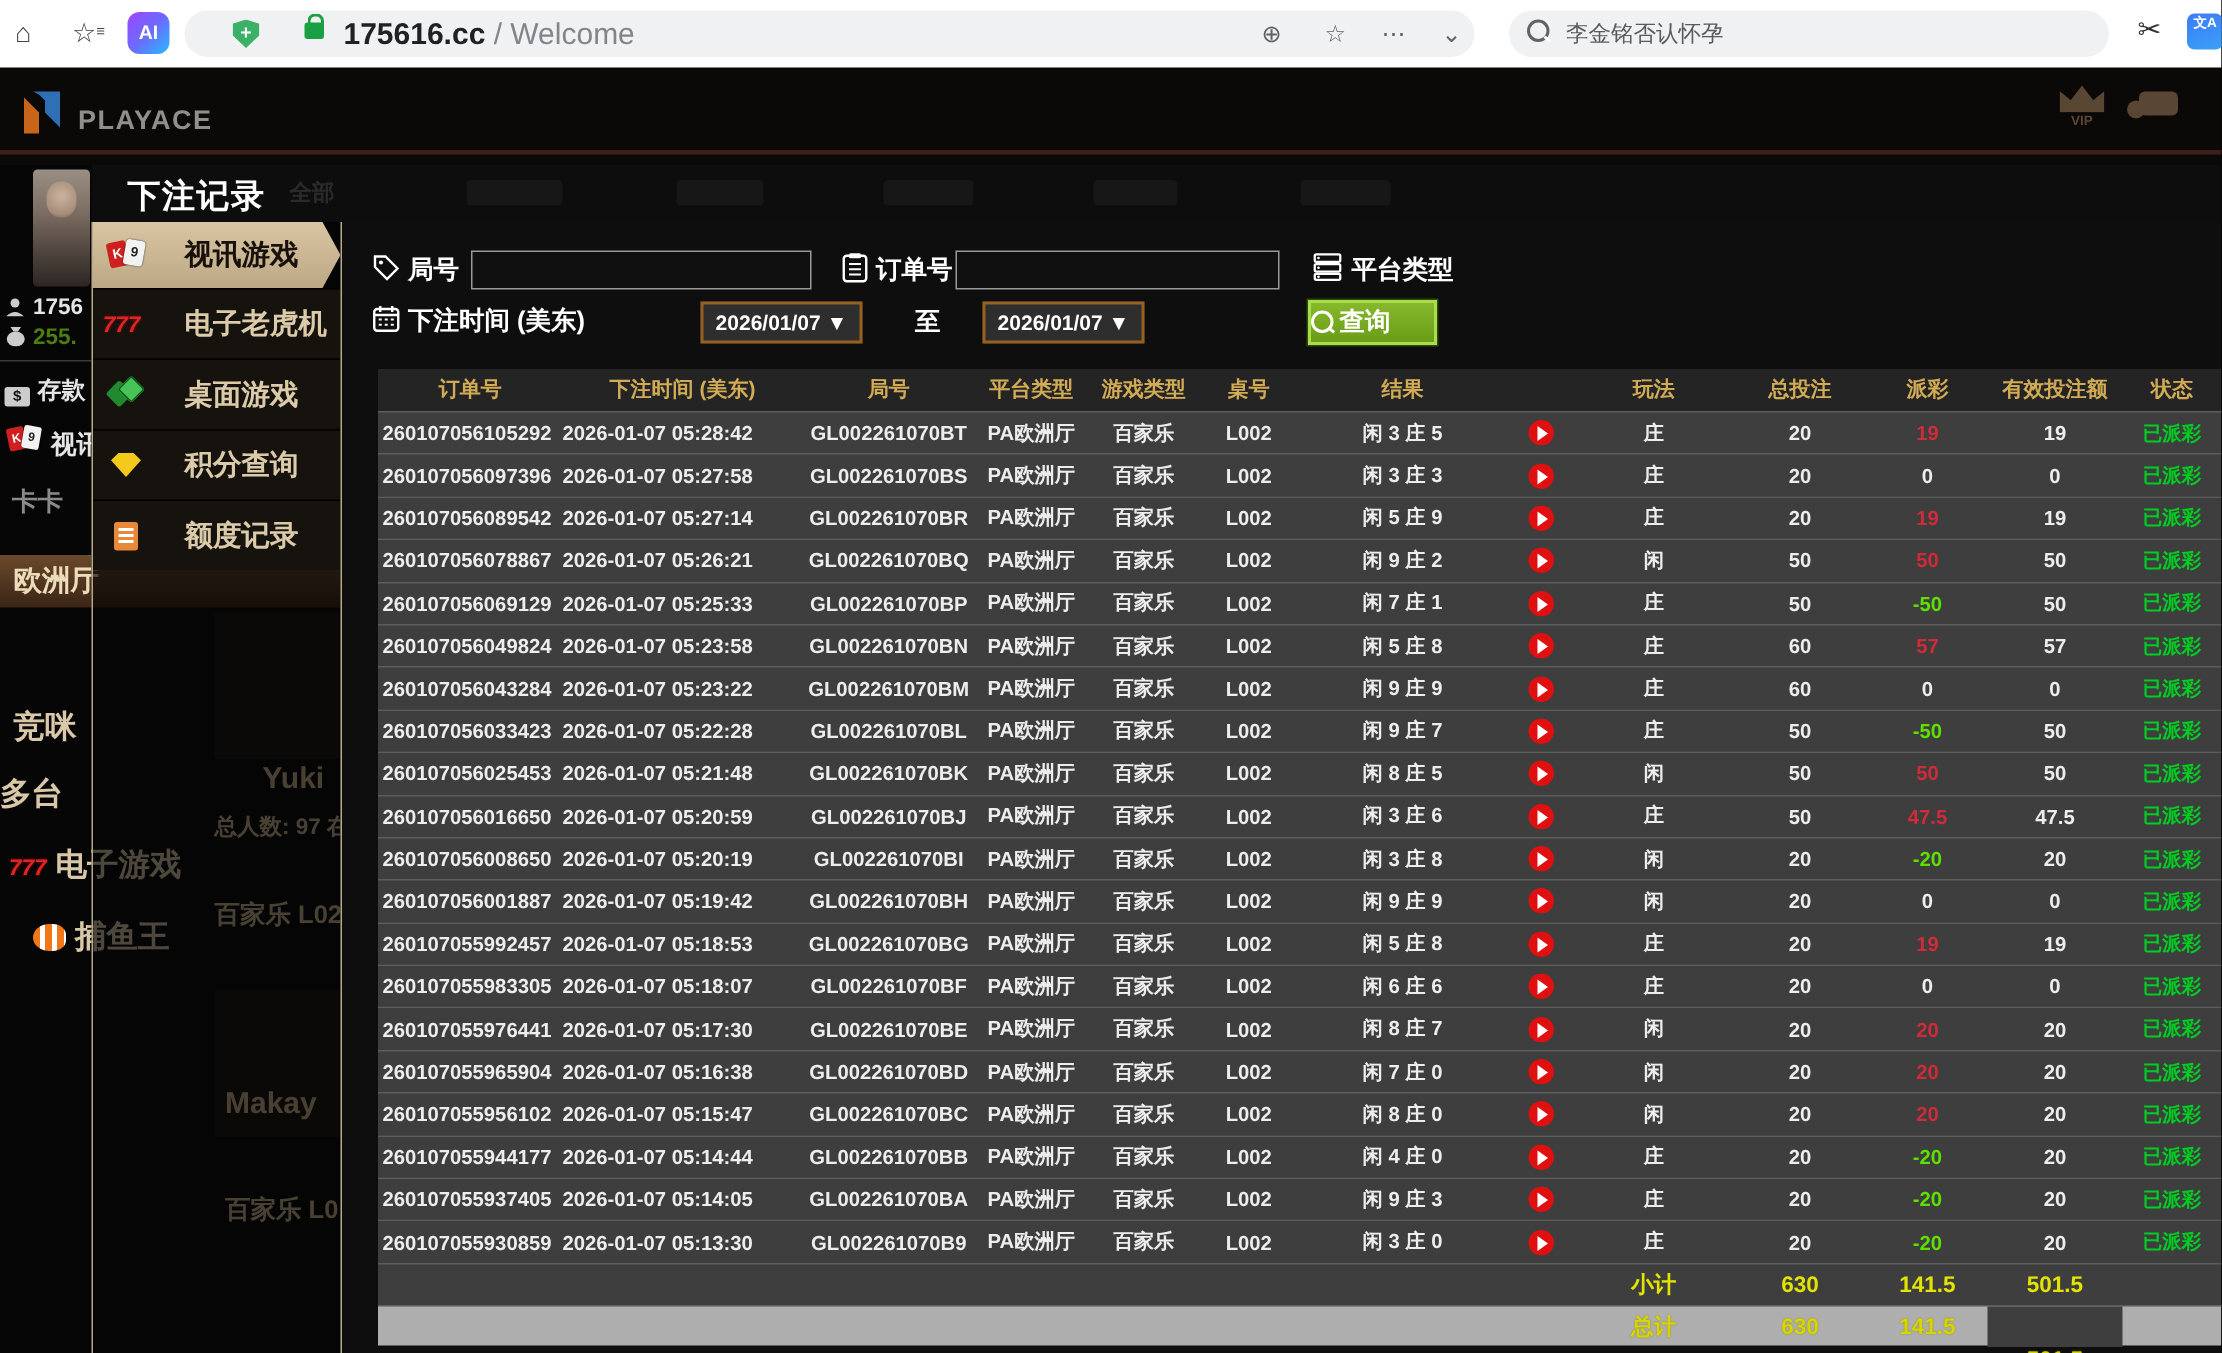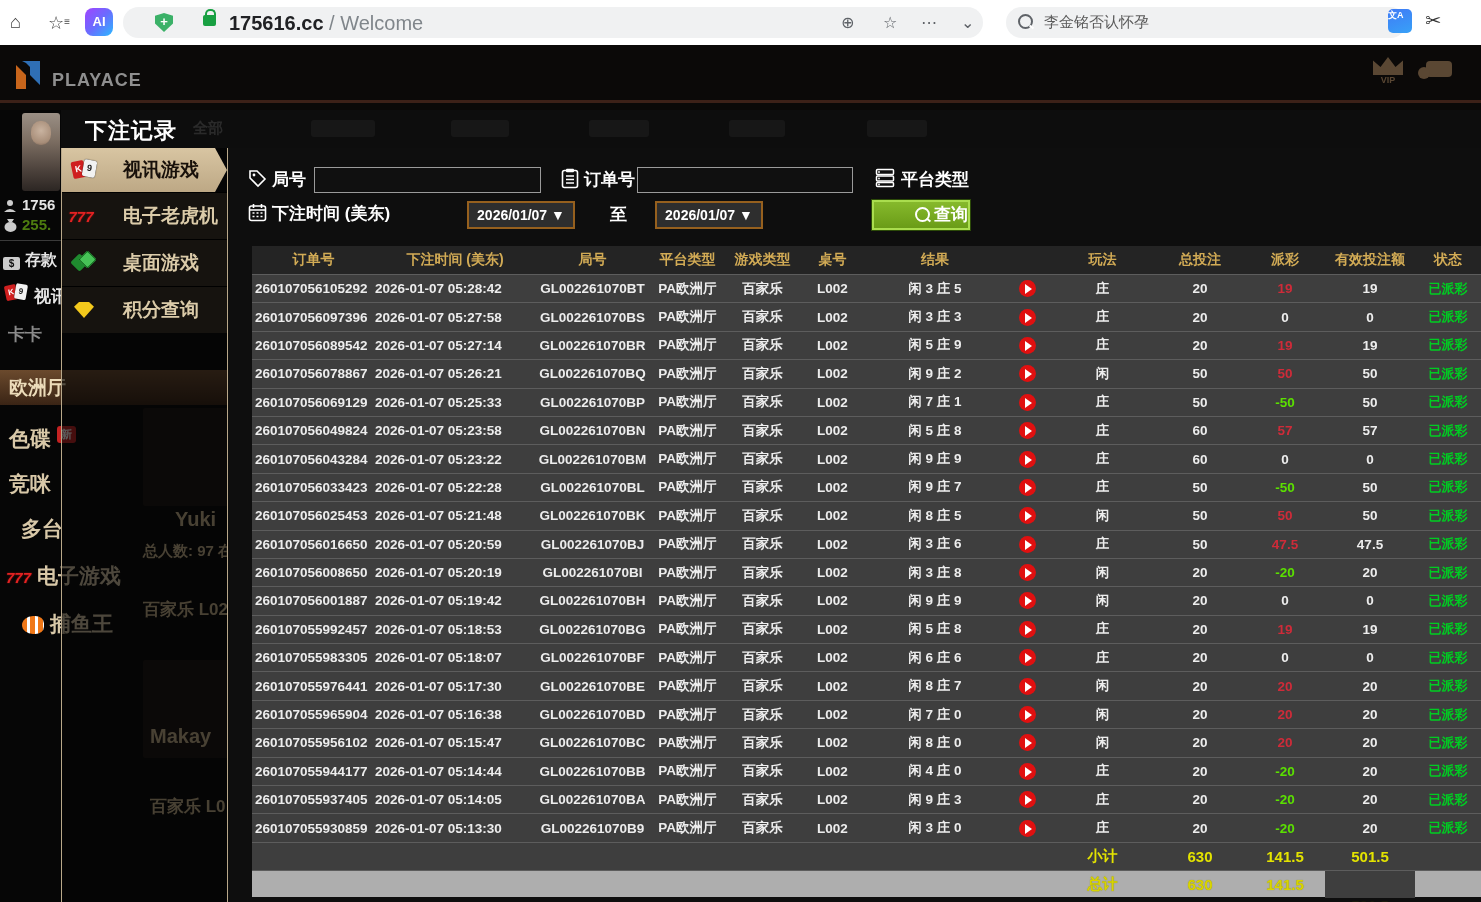--- a/index.html
+++ b/index.html
@@ -21,23 +21,23 @@
   .lock{position:absolute;left:80px;top:8px;width:13px;height:11px;background:#18a042;border-radius:2px}
   .lock:before{content:"";position:absolute;left:2px;top:-6px;width:7px;height:8px;border:2px solid #18a042;
     border-bottom:none;border-radius:5px 5px 0 0}
   .urltext{position:absolute;left:106px;top:5px;font-size:20px;color:#202124}
   .urlpath{color:#80868b}
   .addr-right{position:absolute;top:6px;color:#5f6368;font-size:16px}
   .searchbox{position:absolute;left:1006px;top:7px;width:400px;height:31px;background:#f0f1f2;border-radius:16px}
   .searchbox .q{position:absolute;left:12px;top:6px}
   .searchbox .stext{position:absolute;left:38px;top:6px;font-size:15px;color:#5a5a5a}
   .scissors{position:absolute;left:1425px;top:9px;font-size:19px;color:#333}
-  .translate{position:absolute;left:1388px;top:9px;width:24px;height:24px;border-radius:5px;
+  .translate{position:absolute;left:1458px;top:9px;width:24px;height:24px;border-radius:5px;
     background:linear-gradient(160deg,#3f7bf6,#38a1f7);color:#fff;font-size:9px;font-weight:bold;
-    text-align:left;line-height:11px;padding-top:1px;box-sizing:border-box}
+    text-align:center;line-height:11px;padding-top:1px;box-sizing:border-box}
 
   
   .siteheader{position:absolute;top:45px;left:0;width:1481px;height:65px;background:#0b0908;z-index:40}
   .siteheader .maroon{position:absolute;left:0;bottom:7px;width:100%;height:3px;background:#3d2118}
   .logo{position:absolute;left:14px;top:14px;display:flex;align-items:flex-end}
   .logomark{width:30px;height:32px;margin-right:8px}
   .logotext{color:#8f8f8f;font-size:18px;font-weight:bold;letter-spacing:1px}
   .hdr-ic{position:absolute;top:12px;color:#5a4733;text-align:center;font-size:9px;font-weight:bold}
   .crown{width:30px;height:18px;background:#5a4733;clip-path:polygon(0 100%,0 20%,25% 55%,50% 0,75% 55%,100% 20%,100% 100%)}
   .bubble{width:26px;height:16px;background:#5a4733;border-radius:4px;position:relative}
@@ -110,23 +110,23 @@
   .ficon{position:absolute}
   .finput{position:absolute;height:26px;background:#101010;border:1px solid #9a9a9a;box-sizing:border-box;
     color:#eee;font-size:14px;padding:0 6px}
   .fselect{position:absolute;left:748px;top:19px;width:212px;height:27px;background:#1b1b1b;
     border:1px solid #7c6a45;box-sizing:border-box;color:#fff;font-size:15px;line-height:25px;
     padding-left:10px;cursor:pointer}
   .fselect .car{position:absolute;right:9px;top:0;font-size:11px}
   .datebox{position:absolute;top:53px;width:108px;height:28px;background:#2e2e2e;border:2px solid #96601e;
     box-sizing:border-box;color:#fff;font-size:14px;font-weight:bold;text-align:center;line-height:24px;cursor:pointer}
   .zhi{position:absolute;left:383px;top:55px;color:#fff;font-size:17px;font-weight:bold}
-  .querybtn{position:absolute;left:645px;top:52px;width:98px;height:30px;
+  .querybtn{position:absolute;left:645px;top:52px;width:86px;height:30px;
     background:linear-gradient(180deg,#86b92c,#6a9c17);border:2px solid #aadd4e;box-sizing:border-box;
-    color:#fff;font-size:17px;font-weight:bold;text-align:right;line-height:25px;cursor:pointer;
+    color:#fff;font-size:17px;font-weight:bold;text-align:left;line-height:25px;cursor:pointer;
     box-shadow:0 0 0 1px #2c4a08}
   .mag{display:inline-block;width:11px;height:11px;border:2px solid #fff;border-radius:50%;
     position:relative;margin-right:4px;vertical-align:-2px}
   .mag:after{content:"";position:absolute;left:9px;top:10px;width:5px;height:2px;background:#fff;transform:rotate(40deg)}
 
   
   .tbl{position:absolute;left:25px;top:98px;width:1229px}
   .gr{display:grid;grid-template-columns:123px 160px 115px 75px 75px 65px 140px 45px 105px 90px 80px 90px 66px;align-items:center}
   .thead{height:28px;background:#242424;color:#d2ab55;font-size:14px;font-weight:bold}
   .thead span{text-align:center}
@@ -204,24 +204,22 @@
           <path d="M3 1h7l-2 3h-3z" fill="#ccc"></path>
           <ellipse cx="6.5" cy="9" rx="6" ry="5" fill="#ccc"></ellipse>
         </svg><span>255.</span></div>
     <div style="position:absolute;left:0;top:130px;width:61px;height:1px;background:#3a3a3a"></div>
     <div class="srow" style="left:3px;top:140px;font-size:16px">
       <span class="sideicon" style="width:17px;height:13px;background:#ccc;border-radius:2px;color:#111;font-size:10px;text-align:center;line-height:13px">$</span><span>存款</span></div>
     <div class="srow" style="left:3px;top:172px;font-size:17px">
       <span class="cards sideicon" style="transform:scale(.9)"><span class="card1">K</span><span class="card2">9</span></span><span>视讯</span></div>
     <div class="srow gray" style="left:8px;top:213px;font-size:17px"><span>卡卡</span></div>
     <div class="eurorow"><span>欧洲厅</span></div>
-    <div class="gamerow" style="top:315px;padding-left:9px">
-      <span>色碟</span><span class="badge-new">新</span></div>
     <div class="gamerow" style="top:360px;padding-left:9px"><span>竞咪</span></div>
-    <div class="gamerow" style="top:405px;padding-left:21px"><span>多台</span></div>
+    <div class="gamerow" style="top:405px;padding-left:0"><span>多台</span></div>
     <div class="gamerow" style="top:452px;padding-left:6px">
       <span class="m777">777</span><span>电子游戏</span></div>
     <div class="gamerow" style="top:500px;padding-left:22px">
       <span class="fish"></span><span>捕鱼王</span></div>
     <div class="dimphoto" style="left:143px;top:298px"></div>
     <div class="dimtxt" style="left:175px;top:398px;font-size:20px">Yuki</div>
     <div class="dimtxt" style="left:143px;top:432px;font-size:15px">总人数: 97 在</div>
     <div class="dimtxt" style="left:143px;top:488px;font-size:17px">百家乐 L02</div>
     <div class="dimphoto" style="left:143px;top:550px"></div>
     <div class="dimtxt" style="left:150px;top:615px;font-size:20px">Makay</div>
@@ -263,20 +261,26 @@
               <span class="d2"></span>
             </span>
           </span>
         <span class="mlabel">桌面游戏</span>
       </div>
       <div class="mitem">
         <span class="micon">
             <span class="gem"></span>
           </span>
         <span class="mlabel">积分查询</span>
+      </div>
+      <div class="mitem">
+        <span class="micon">
+            <span class="doc"></span>
+          </span>
+        <span class="mlabel">额度记录</span>
       </div>
     </div>
 
     <div class="content">
 
       <svg class="ficon" style="left:21px;top:21px" width="19" height="19" viewBox="0 0 19 19">
         <path d="M2 2 h7 l8 8 -7 7 -8 -8 Z" fill="none" stroke="#fff" stroke-width="1.6"></path>
           <circle cx="6" cy="6" r="1.4" fill="#fff"></circle>
         </svg>
       <div class="flabel" style="left:45px;top:20px">局号</div>

